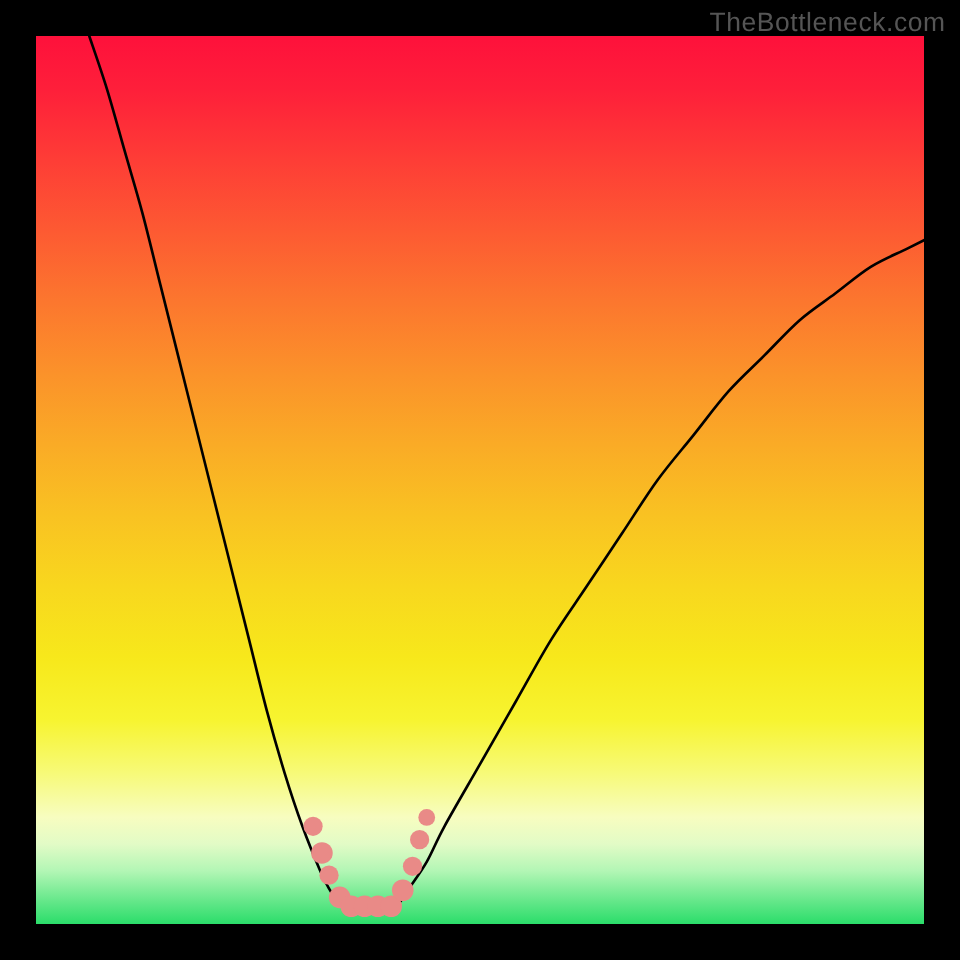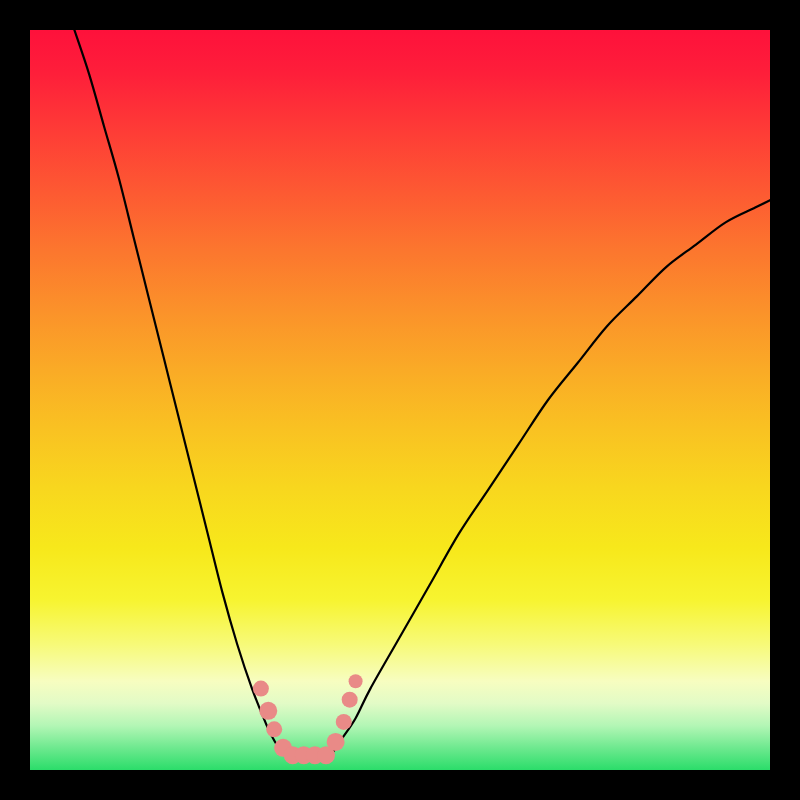--- a/index.html
+++ b/index.html
@@ -61,20 +61,21 @@
     font-size: 22px;
     letter-spacing: 0.5px;
     user-select: none;
   }
 </style>
 </head>
 <body>
 
 <div class="frame">
 
+  <div class="watermark">TheBottleneck.com</div>
 
   <div class="plot-area">
     <div class="gradient-bg"></div>
 
     <svg class="curve-layer" viewBox="0 0 740 740" preserveAspectRatio="none">
       <g id="curve-group">
           <path d="M 44.40 0.00 C 46.87 7.40, 54.27 28.37, 59.20 44.40 C 64.13 60.43, 69.07 78.93, 74.00 96.20 C 78.93 113.47, 83.87 129.50, 88.80 148.00 C 93.73 166.50, 98.67 187.47, 103.60 207.20 C 108.53 226.93, 113.47 246.67, 118.40 266.40 C 123.33 286.13, 128.27 305.87, 133.20 325.60 C 138.13 345.33, 143.07 365.07, 148.00 384.80 C 152.93 404.53, 157.87 424.27, 162.80 444.00 C 167.73 463.73, 172.67 483.47, 177.60 503.20 C 182.53 522.93, 187.47 543.90, 192.40 562.40 C 197.33 580.90, 202.27 598.17, 207.20 614.20 C 212.13 630.23, 217.07 645.03, 222.00 658.60 C 226.93 672.17, 233.10 686.97, 236.80 695.60 C 240.50 704.23, 241.73 706.08, 244.20 710.40 C 246.67 714.72, 249.13 719.03, 251.60 721.50 C 254.07 723.97, 257.77 724.58, 259.00 725.20 C 260.23 725.82, 252.83 725.20, 259.00 725.20 C 265.17 725.20, 289.83 725.20, 296.00 725.20 C 302.17 725.20, 294.77 725.82, 296.00 725.20 C 297.23 724.58, 300.93 723.97, 303.40 721.50 C 305.87 719.03, 307.10 715.95, 310.80 710.40 C 314.50 704.85, 320.67 696.83, 325.60 688.20 C 330.53 679.57, 333.00 672.17, 340.40 658.60 C 347.80 645.03, 360.13 624.07, 370.00 606.80 C 379.87 589.53, 389.73 572.27, 399.60 555.00 C 409.47 537.73, 419.33 519.23, 429.20 503.20 C 439.07 487.17, 448.93 473.60, 458.80 458.80 C 468.67 444.00, 478.53 429.20, 488.40 414.40 C 498.27 399.60, 508.13 383.57, 518.00 370.00 C 527.87 356.43, 537.73 345.33, 547.60 333.00 C 557.47 320.67, 567.33 307.10, 577.20 296.00 C 587.07 284.90, 596.93 276.27, 606.80 266.40 C 616.67 256.53, 626.53 245.43, 636.40 236.80 C 646.27 228.17, 656.13 222.00, 666.00 214.60 C 675.87 207.20, 685.73 198.57, 695.60 192.40 C 705.47 186.23, 717.80 181.30, 725.20 177.60 C 732.60 173.90, 737.53 171.43, 740.00 170.20" fill="none" stroke="#000" stroke-width="2.2" stroke-linecap="round"></path>
         </g>
       <g id="marker-group">
           <circle cx="230.88" cy="658.60" r="8" fill="#e98a87"></circle>

